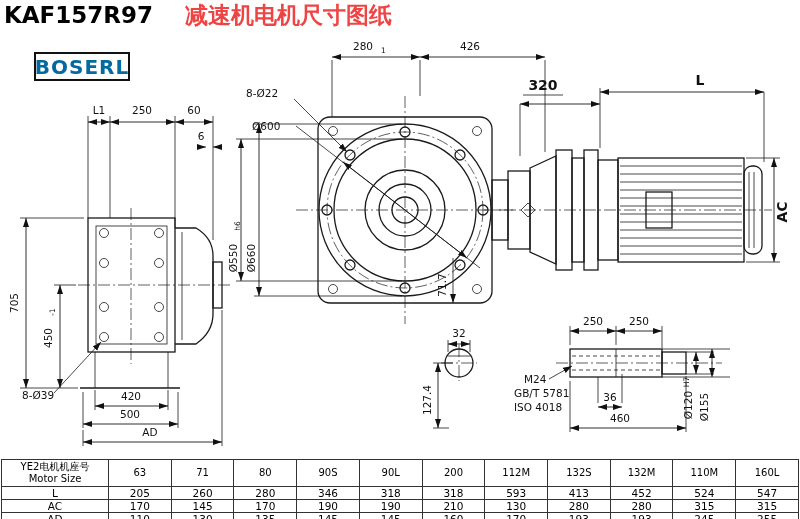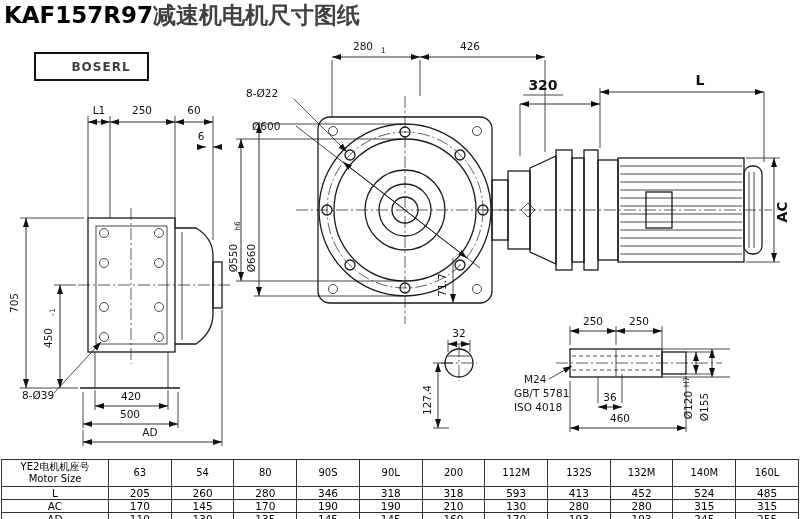--- a/index.html
+++ b/index.html
@@ -1,22 +1,22 @@
 <!DOCTYPE html>
 <html><head>
 <meta charset="utf-8">
 <style>
   html,body{margin:0;padding:0;background:#fff;}
   .page{position:relative;width:800px;height:519px;background:#fff;overflow:hidden;
         font-family:"DejaVu Sans",sans-serif;}
   .title{position:absolute;left:4px;top:0;font-size:23px;font-weight:bold;color:#000;white-space:nowrap;}
-  .title .red{color:#404040;}
+  .title .red{color:#ef4444;margin-left:32px;}
   .logo{position:absolute;left:34px;top:52px;width:92px;height:25px;border:2px solid #111;
-        display:flex;align-items:center;justify-content:center;font-weight:bold;font-size:12px;
-        color:#404040;letter-spacing:1px;padding-left:19px;}
+        display:flex;align-items:center;justify-content:center;font-weight:bold;font-size:20px;
+        color:#0369a1;letter-spacing:1px;}
   svg.drawing{position:absolute;left:0;top:0;}
   .ln{stroke:#1a1a1a;stroke-width:1.3;fill:none;}
   .thin{stroke:#1a1a1a;stroke-width:0.8;fill:none;}
   .cl{stroke:#1a1a1a;stroke-width:0.7;fill:none;stroke-dasharray:12 3 2 3;}
   .dsh{stroke:#1a1a1a;stroke-width:0.8;fill:none;stroke-dasharray:4 3;}
   .dim{stroke:#1a1a1a;stroke-width:0.9;fill:none;}
   text.t{font-family:"DejaVu Sans",sans-serif;font-size:10.5px;fill:#111;}
   text.ts{font-size:7.5px;}
   text.tb{font-size:14px;font-weight:bold;}
   table.size-table{position:absolute;left:1px;top:459px;width:798px;border-collapse:collapse;
@@ -273,44 +273,44 @@
   </svg>
 
   <table class="size-table">
     <tbody>
         <tr class="hdr">
       <th class="first">
         <div>YE2电机机座号</div>
         <div>Motor Size</div>
       </th>
       <th>63</th>
-      <th>54</th>
+      <th>71</th>
       <th>80</th>
       <th>90S</th>
       <th>90L</th>
       <th>200</th>
       <th>112M</th>
       <th>132S</th>
       <th>132M</th>
-      <th>140M</th>
+      <th>110M</th>
       <th>160L</th>
     </tr>
     <tr>
       <td class="first">L</td>
       <td>205</td>
       <td>260</td>
       <td>280</td>
       <td>346</td>
       <td>318</td>
       <td>318</td>
       <td>593</td>
       <td>413</td>
       <td>452</td>
       <td>524</td>
-      <td>485</td>
+      <td>547</td>
     </tr>
     <tr>
       <td class="first">AC</td>
       <td>170</td>
       <td>145</td>
       <td>170</td>
       <td>190</td>
       <td>190</td>
       <td>210</td>
       <td>130</td>

